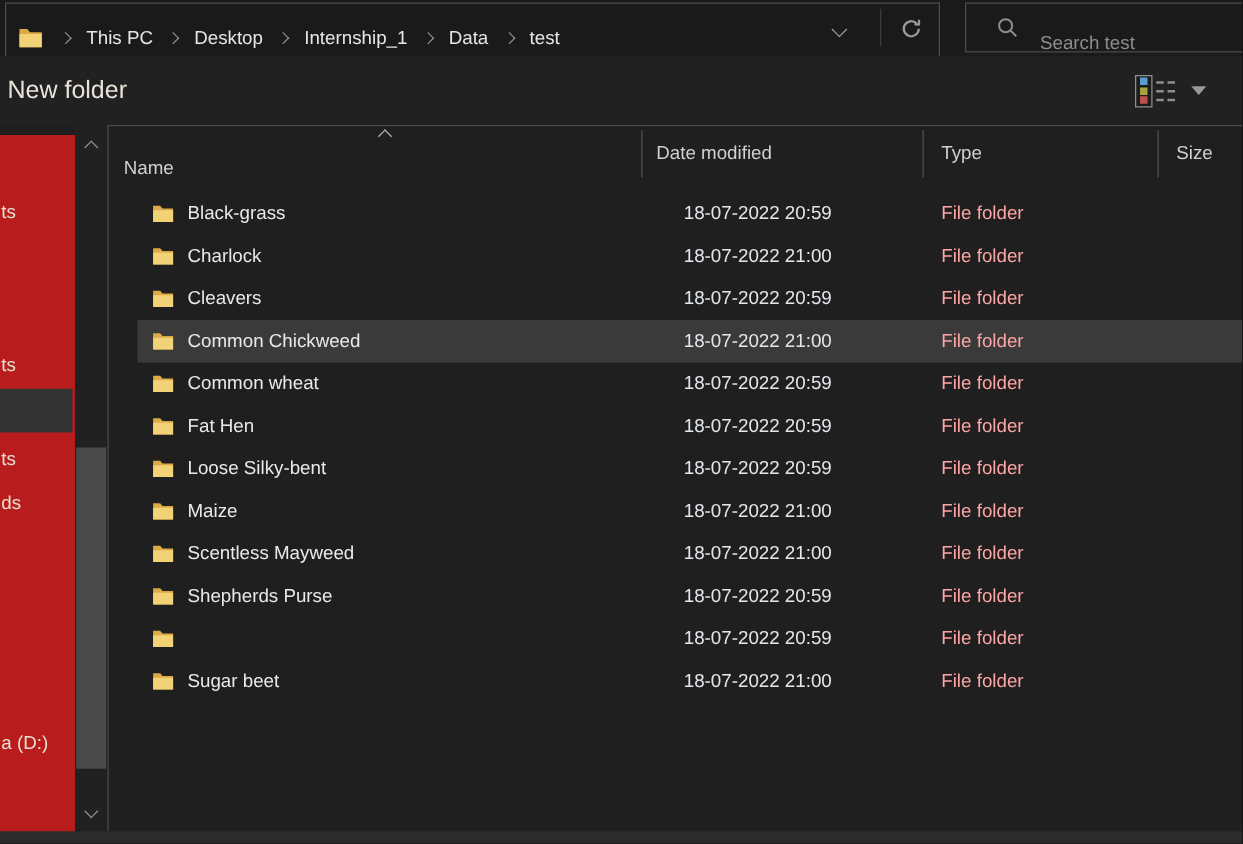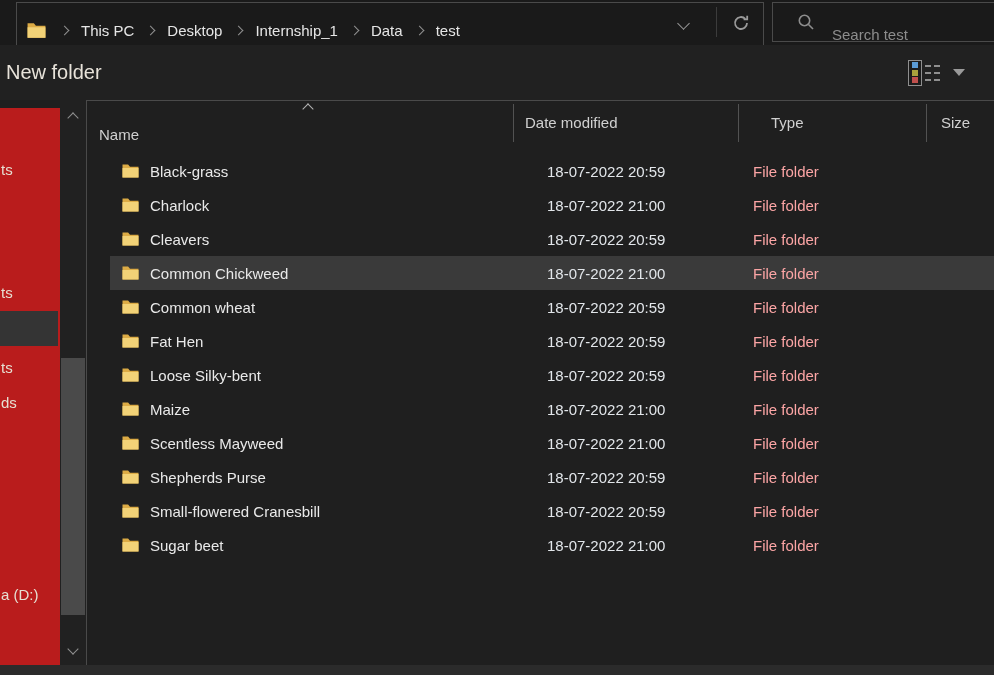--- a/index.html
+++ b/index.html
@@ -5,21 +5,21 @@
   * { margin:0; padding:0; box-sizing:border-box; }
   html,body { background:#111; }
   .screen {
     position:relative; width:994px; height:675px; overflow:hidden;
     background:#1f1f1f; font-family:"Liberation Sans", sans-serif;
     font-size:15px; color:#e6e6e6; -webkit-font-smoothing:antialiased;
   }
   
   .topbar { position:absolute; left:0; top:0; width:994px; height:45px; background:#1a1a1a; }
   .addressbar {
-    position:absolute; left:16px; top:2px; width:748px; height:56px;
+    position:absolute; left:4px; top:2px; width:748px; height:56px;
     border:1px solid #4a4a4a; background:#1a1a1a; display:flex; align-items:center; padding-left:10px;
   }
   .bc-folder { display:inline-flex; margin-right:2px; }
   .bc-chev {
     width:7px; height:7px; border-top:1.5px solid #909090; border-right:1.5px solid #909090;
     transform:rotate(45deg); margin:0 13px; flex:0 0 auto;
   }
   .bc-item { color:#e6e6e6; white-space:nowrap; cursor:default; }
   .ab-dropdown { position:absolute; left:662px; top:16px; width:9px; height:9px;
     border-top:1.6px solid #9a9a9a; border-right:1.6px solid #9a9a9a; transform:rotate(135deg); }
@@ -60,21 +60,21 @@
   .sb-chev { position:absolute; left:9px; width:8px; height:8px;
     border-top:1.6px solid #909090; border-right:1.6px solid #909090; }
   .sb-up { top:14px; transform:rotate(-45deg); }
   .sb-down { bottom:12px; transform:rotate(135deg); }
   .sb-thumb { position:absolute; left:1px; top:258px; width:24px; height:257px; background:#4a4a4a; }
   
   .filearea { position:absolute; left:86px; top:100px; width:908px; height:565px; background:#1f1f1f;
     border-top:1px solid #4a4a4a; border-left:1px solid #4a4a4a; overflow:hidden; }
   .colheader { position:absolute; left:0; top:0; width:100%; height:48px; color:#d0d0d0; cursor:default; }
   .colheader .hlbl { position:absolute; top:13px; white-space:nowrap; }
-  .h-name { left:12px;margin-top:12px; } .h-date { left:438px; } .h-type { left:684px; } .h-size { left:854px; }
+  .h-name { left:12px;margin-top:12px; } .h-date { left:438px; } .h-type { left:666px; } .h-size { left:854px; }
   .col-sep { position:absolute; top:3px; width:1px; height:38px; background:#525252; }
   .sep1 { left:426px; } .sep2 { left:651px; } .sep3 { left:839px; }
   .sort-chev { position:absolute; left:217px; top:4px; width:8px; height:8px;
     border-top:1.6px solid #b5b5b5; border-right:1.6px solid #b5b5b5; transform:rotate(-45deg); }
   .rows { position:absolute; left:0; top:53px; width:100%; }
   .row { position:relative; height:34px; cursor:default; }
   .row-hl { display:none; position:absolute; left:23px; right:0; top:0; bottom:0; background:#3a3a3a; }
   .row.selected .row-hl { display:block; }
   .row span { position:absolute; top:50%; transform:translateY(-50%); white-space:nowrap; z-index:1; }
   .c-icon { left:35px; display:inline-flex; }
@@ -316,21 +316,20 @@
           <span class="c-type">File folder</span>
           <span class="c-size"></span>
         </div>
         <div class="row">
           <span class="c-icon">
             <svg width="17" height="15" viewBox="0 0 17 15">
               <path d="M.5 1h5.6l1.9 2.3h8.5V14H.5z" fill="#dcab45"></path>
               <path d="M.5 4.6h16V14H.5z" fill="#f2d277"></path>
             </svg>
           </span>
-          <span class="c-name">Small-flowered Cranesbill</span>
           <span class="c-date">18-07-2022 20:59</span>
           <span class="c-type">File folder</span>
           <span class="c-size"></span>
         </div>
         <div class="row">
           <span class="c-icon">
             <svg width="17" height="15" viewBox="0 0 17 15">
               <path d="M.5 1h5.6l1.9 2.3h8.5V14H.5z" fill="#dcab45"></path>
               <path d="M.5 4.6h16V14H.5z" fill="#f2d277"></path>
             </svg>

